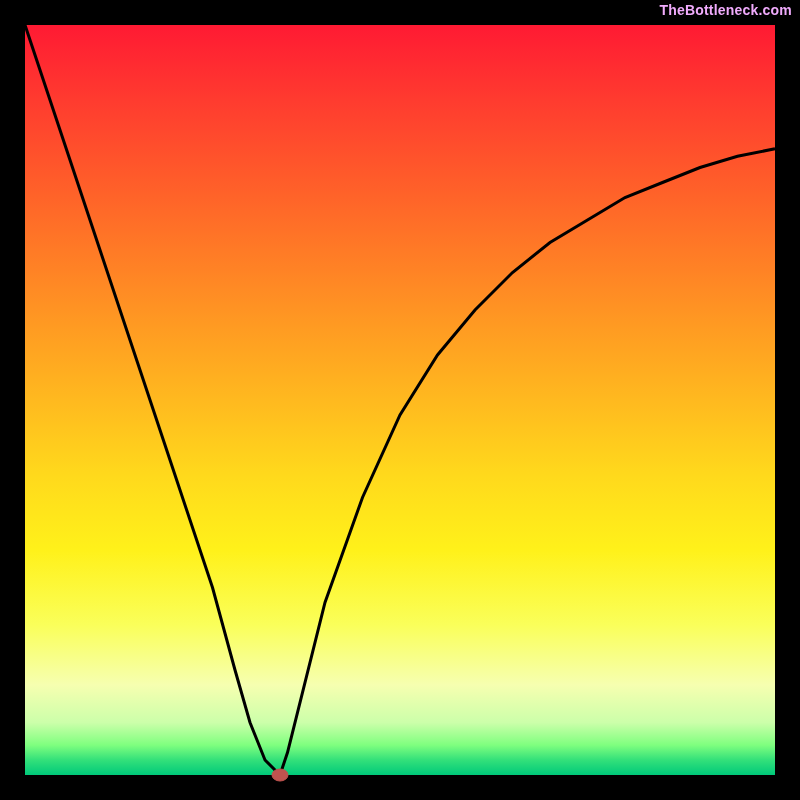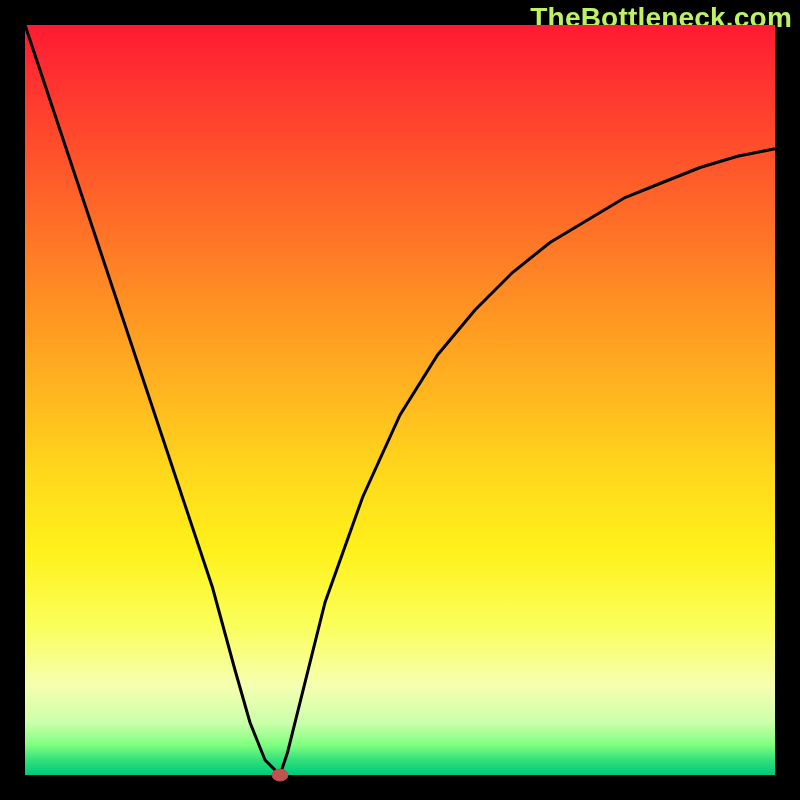--- a/index.html
+++ b/index.html
@@ -45,23 +45,23 @@
     top: 0;
     width: 750px;
     height: 750px;
     overflow: visible;
   }
   .watermark {
     position: absolute;
     top: 2px;
     right: 8px;
     font-family: Arial, Helvetica, sans-serif;
-    font-size: 28px;
+    font-size: 14px;
     font-weight: 600;
-    color: #bef264;
+    color: #f0abfc;
     letter-spacing: 0.2px;
   }
   .curve {
     fill: none;
     stroke: #000;
     stroke-width: 3;
   }
   .marker {
     fill: #c0534f;
     stroke: #c0534f;

